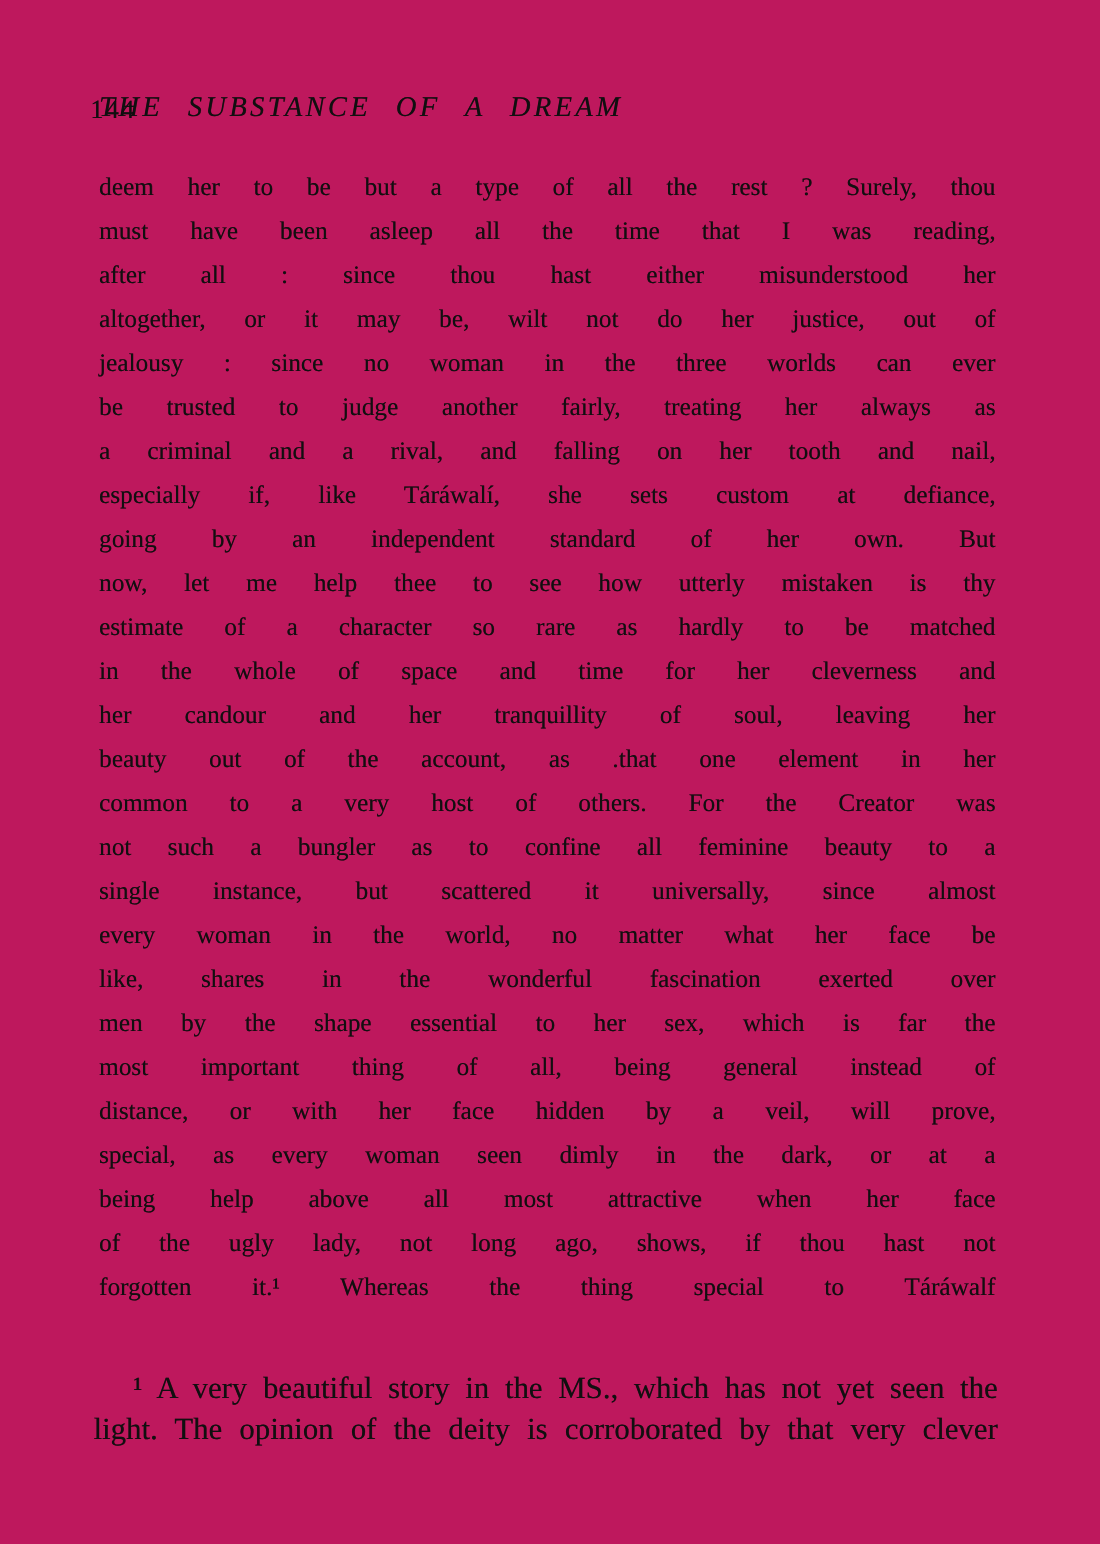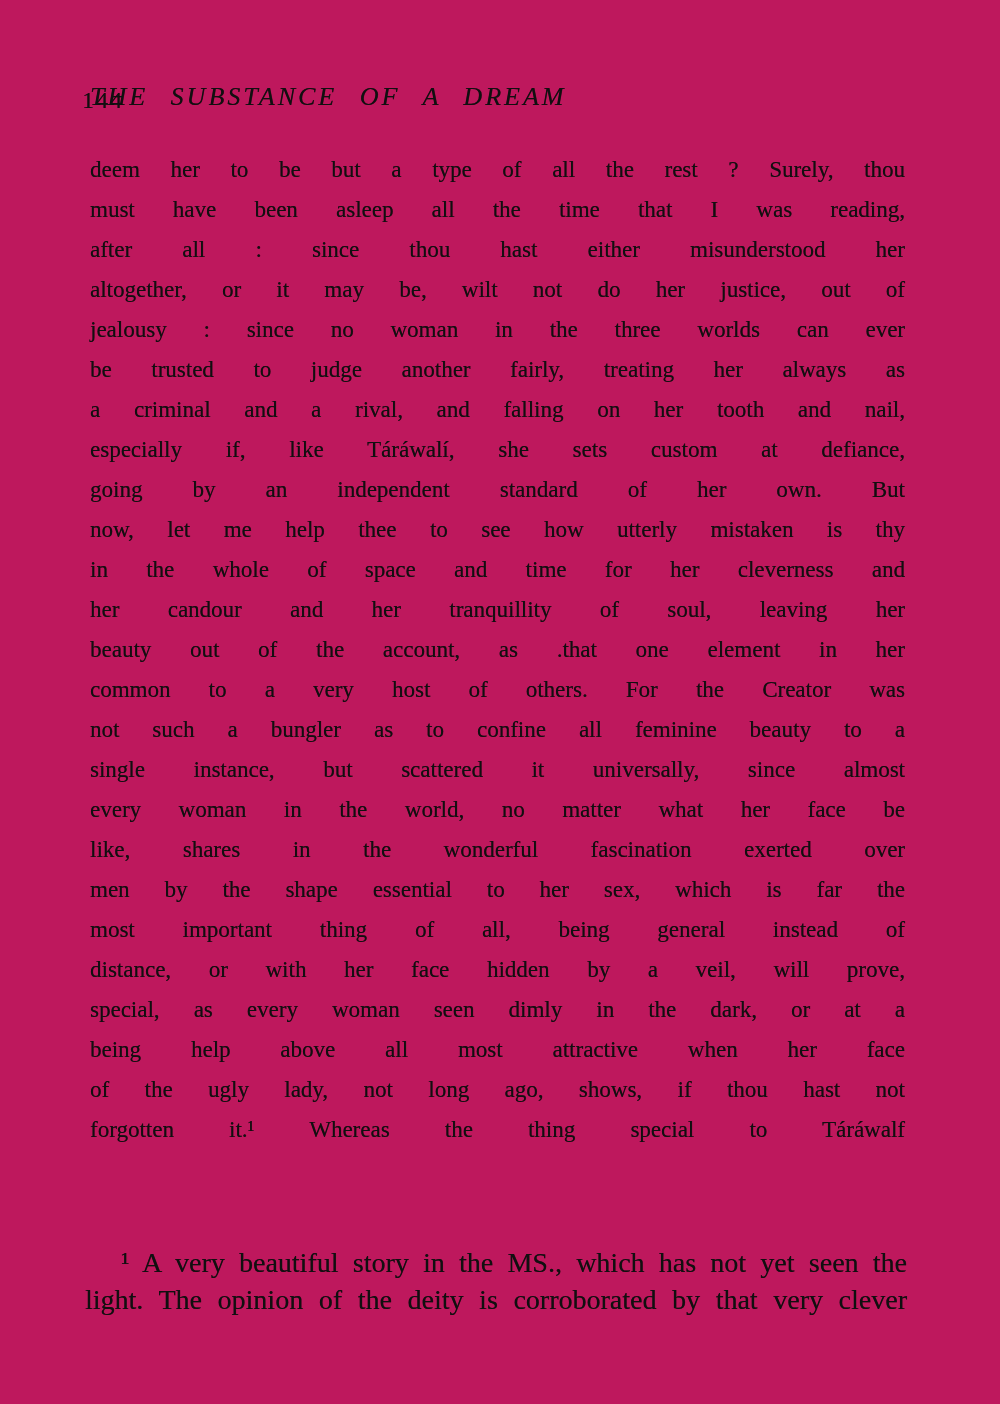--- a/index.html
+++ b/index.html
@@ -82,20 +82,21 @@
     <div class="line">deem her to be but a type of all the rest ? Surely, thou</div>
     <div class="line">must have been asleep all the time that I was reading,</div>
     <div class="line">after all : since thou hast either misunderstood her</div>
     <div class="line">altogether, or it may be, wilt not do her justice, out of</div>
     <div class="line">jealousy : since no woman in the three worlds can ever</div>
     <div class="line">be trusted to judge another fairly, treating her always as</div>
     <div class="line">a criminal and a rival, and falling on her tooth and nail,</div>
     <div class="line">especially if, like Táráwalí, she sets custom at defiance,</div>
     <div class="line">going by an independent standard of her own. But</div>
     <div class="line">now, let me help thee to see how utterly mistaken is thy</div>
+    <div class="line">estimate of a character so rare as hardly to be matched</div>
     <div class="line">in the whole of space and time for her cleverness and</div>
     <div class="line">her candour and her tranquillity of soul, leaving her</div>
     <div class="line">beauty out of the account, as .that one element in her</div>
     <div class="line">common to a very host of others. For the Creator was</div>
     <div class="line">not such a bungler as to confine all feminine beauty to a</div>
     <div class="line">single instance, but scattered it universally, since almost</div>
     <div class="line">every woman in the world, no matter what her face be</div>
     <div class="line">like, shares in the wonderful fascination exerted over</div>
     <div class="line">men by the shape essential to her sex, which is far the</div>
     <div class="line">most important thing of all, being general instead of</div>

